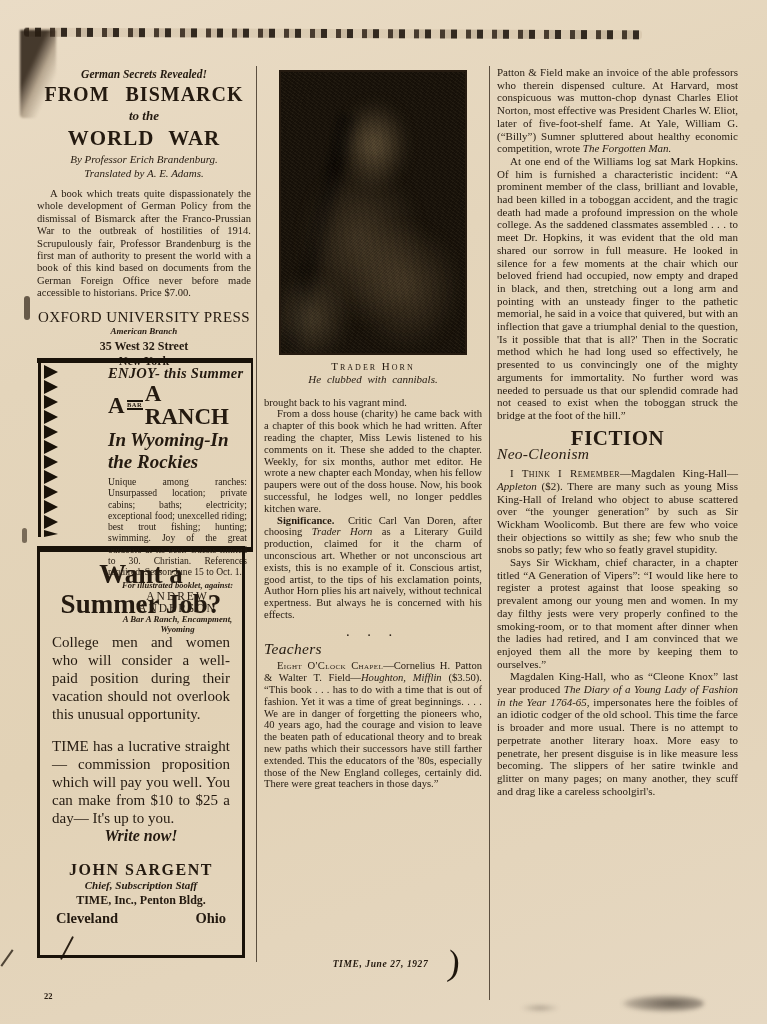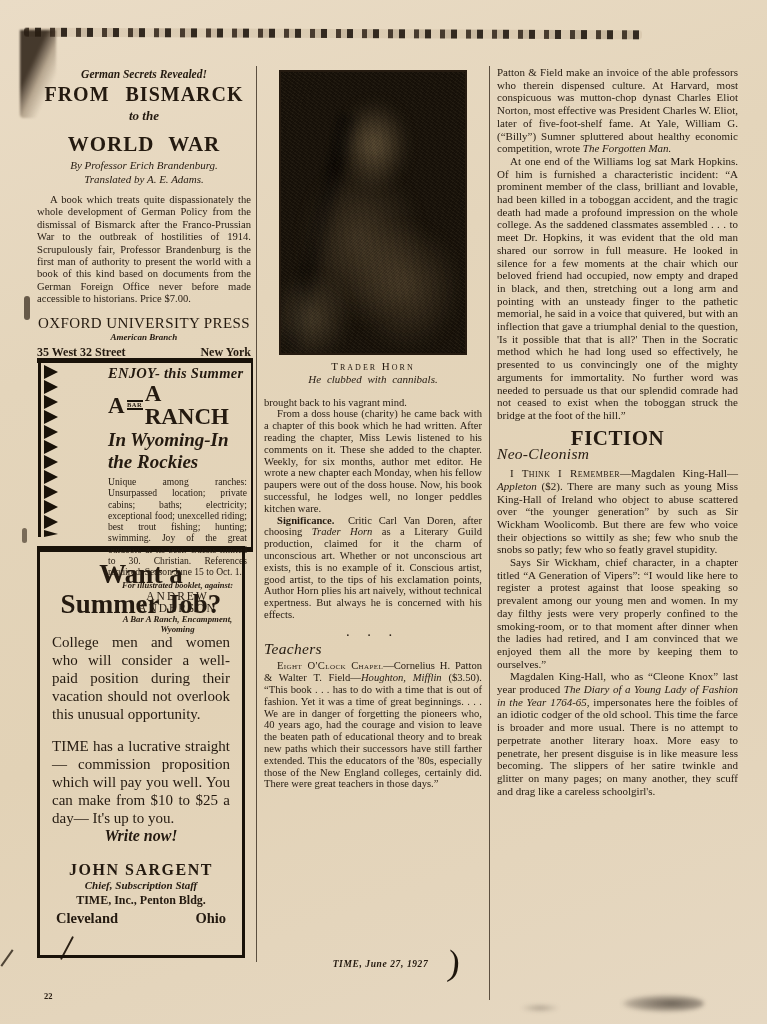--- a/index.html
+++ b/index.html
@@ -42,26 +42,26 @@
   p.noind{text-indent:0;}
   .it{font-style:italic;}
   .sc{font-variant:small-caps;letter-spacing:.4px;}
   .lead{font-weight:bold;}
   
   .col-left{position:absolute;left:37px;top:64px;width:214px;}
   .ad-bismarck{position:absolute;left:0;top:0;width:214px;text-align:center;}
   .ad-bismarck .kicker{font-weight:bold;font-style:italic;font-size:11.5px;margin-top:4px;}
   .ad-bismarck .t1{font-weight:bold;font-size:20px;letter-spacing:1px;word-spacing:10px;margin-top:3px;}
   .ad-bismarck .t2{font-style:italic;font-weight:bold;font-size:13px;margin-top:2px;}
-  .ad-bismarck .t3{font-weight:bold;font-size:21px;letter-spacing:1px;word-spacing:8px;margin-top:8px;}
+  .ad-bismarck .t3{font-weight:bold;font-size:21px;letter-spacing:1px;word-spacing:8px;margin-top:2px;}
   .ad-bismarck .by{font-style:italic;font-size:11px;margin-top:2px;}
   .ad-bismarck .body{font-size:10.6px;line-height:12.4px;text-align:justify;margin-top:9px;text-indent:13px;}
   .ad-bismarck .pub{font-weight:normal;font-size:15px;margin-top:9px;letter-spacing:.4px;}
   .ad-bismarck .branch{font-weight:bold;font-style:italic;font-size:9px;}
-  .ad-bismarck .addr{display:flex;justify-content:space-between;font-weight:bold;font-size:12px;margin-top:3px;}
+  .ad-bismarck .addr{display:flex;justify-content:space-between;font-weight:bold;font-size:12px;margin-top:3px;flex-direction:column;}
   
   .ad-ranch{position:absolute;left:0;top:294px;width:214px;height:184px;
     border-top:5px solid #191209;border-bottom:5px solid #191209;border-right:2px solid #191209;
     display:flex;gap:43px;}
   .zigzag{flex:0 0 26px;}
   .ranch-inner{flex:1;padding:2px 4px 0 2px;}
   .ranch-l1{font-weight:bold;font-style:italic;font-size:14.5px;letter-spacing:.3px;}
   .ranch-logo{display:flex;align-items:center;font-weight:bold;line-height:1;}
   .ranch-logo .bigA{font-size:23px;}
   .barstack{display:inline-flex;flex-direction:column;align-items:center;margin:0 2px;}

